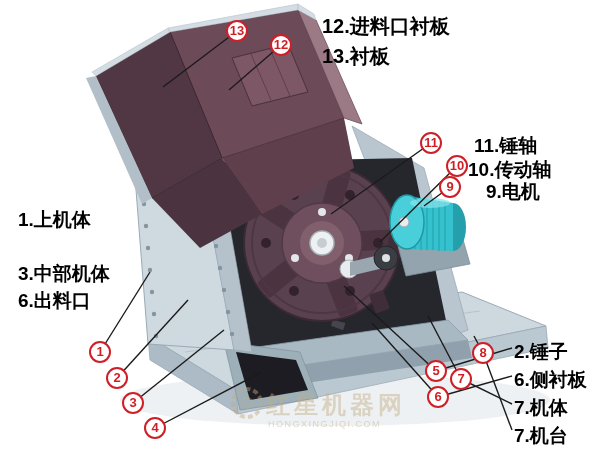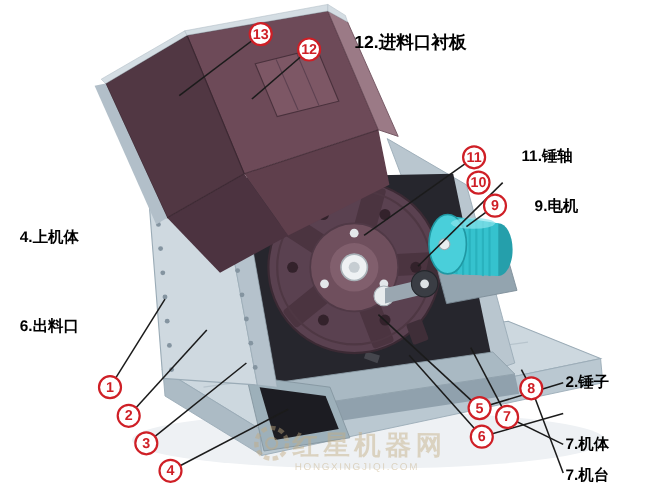--- a/index.html
+++ b/index.html
@@ -1,21 +1,21 @@
 <!DOCTYPE html>
 <html><head>
 <meta charset="utf-8">
 <style>
   html,body{margin:0;padding:0;background:#ffffff;}
   #stage{position:relative;width:600px;height:450px;background:#ffffff;overflow:hidden;
          font-family:"Liberation Sans",sans-serif;}
   #machine-svg{position:absolute;left:0;top:0;}
-  .lbl{position:absolute;font-weight:bold;font-size:14px;color:#000;white-space:nowrap;
+  .lbl{position:absolute;font-weight:bold;font-size:19px;color:#000;white-space:nowrap;
        font-family:"Liberation Sans",sans-serif;}
-  .lbl-top{font-size:16px;margin-top:16px;}
+  .lbl-top{font-size:20px;}
   .co{position:absolute;width:22px;height:22px;box-sizing:border-box;border:2px solid #cf1f26;
       border-radius:50%;background:#fff;color:#cf1f26;font-weight:bold;font-size:13px;
       line-height:18px;text-align:center;font-family:"Liberation Sans",sans-serif;}
 </style>
 </head>
 <body>
 
 <div id="stage">
 
   <svg id="machine-svg" width="600" height="450" viewBox="0 0 600 450">
@@ -171,30 +171,34 @@
 
   <div class="co" style="left:89px;top:341px">1</div>
   <div class="co" style="left:106px;top:367px">2</div>
   <div class="co" style="left:122px;top:392px">3</div>
   <div class="co" style="left:144px;top:417px">4</div>
   <div class="co" style="left:425px;top:360px">5</div>
   <div class="co" style="left:427px;top:386px">6</div>
   <div class="co" style="left:450px;top:368px">7</div>
   <div class="co" style="left:472px;top:342px">8</div>
   <div class="co" style="left:439px;top:176px">9</div>
-  <div class="co" style="left:424px;top:155px">10</div>
+  <div class="co" style="left:446px;top:155px">10</div>
   <div class="co" style="left:420px;top:132px">11</div>
   <div class="co" style="left:270px;top:34px">12</div>
   <div class="co" style="left:226px;top:20px">13</div>
 
   <div class="lbl lbl-top" style="left:322px;top:13px">12.进料口衬板</div>
+  <div class="lbl lbl-top" style="left:322px;top:43px">13.衬板</div>
 
   <div class="lbl" style="left:474px;top:133px">11.锤轴</div>
+  <div class="lbl" style="left:468px;top:157px">10.传动轴</div>
   <div class="lbl" style="left:486px;top:179px">9.电机</div>
 
-  <div class="lbl" style="left:18px;top:207px">4.上机体</div>
+  <div class="lbl" style="left:18px;top:207px">1.上机体</div>
+  <div class="lbl" style="left:18px;top:261px">3.中部机体</div>
   <div class="lbl" style="left:18px;top:288px">6.出料口</div>
 
   <div class="lbl" style="left:514px;top:339px">2.锤子</div>
+  <div class="lbl" style="left:514px;top:367px">6.侧衬板</div>
   <div class="lbl" style="left:514px;top:395px">7.机体</div>
   <div class="lbl" style="left:514px;top:423px">7.机台</div>
 
 </div>
 
 </body></html>

